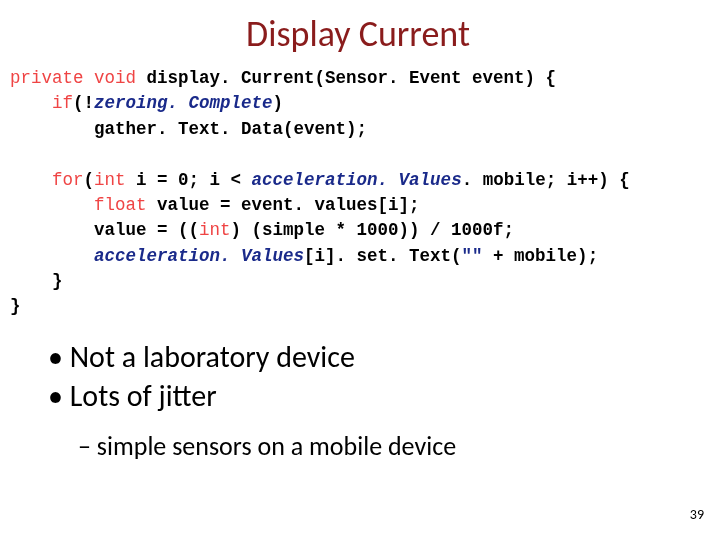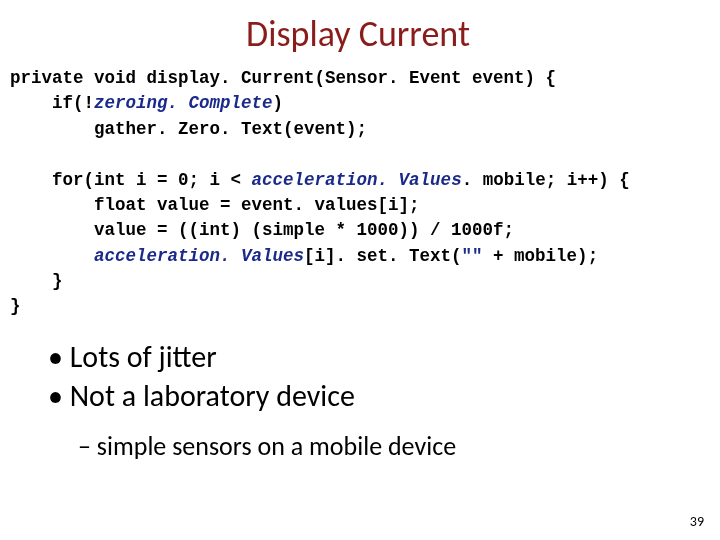--- a/index.html
+++ b/index.html
@@ -26,21 +26,21 @@
   }
   .code-block {
     font-family: Consolas, "Courier New", monospace;
     font-size: 17.5px;
     line-height: 1.45;
     white-space: pre;
     color: #000;
     margin-left: -10px;
     font-weight: bold;
   }
-  .kw { color: #000000; font-weight: bold; }
+  .kw { color: #ef4444; font-weight: normal; }
   .fld { color: #1a2a8a; font-style: italic; }
   .str { color: #1a2a8a; }
   .bullets {
     margin-top: 18px;
     font-size: 30px;
     color: #000;
   }
   .bullets .b1 {
     margin-left: 28px;
     margin-bottom: 2px;
@@ -52,42 +52,42 @@
     margin-left: 58px;
     font-size: 26px;
     margin-top: 16px;
   }
   .bullets .b2::before {
     content: "– ";
   }
   .pagenum {
     position: absolute;
     right: 16px;
-    bottom: 10px;
+    bottom: 17px;
     font-size: 14px;
     color: #000;
   }
 </style>
 </head>
 <body>
 
 <div class="slide">
   <h1 class="title">Display Current</h1>
 
   <div class="code-block"><span class="kw">private</span> <span class="kw">void</span><span> display. Current(Sensor. Event event) {</span>
 <span>    </span><span class="kw">if</span><span>(!</span><span class="fld">zeroing. Complete</span><span>)</span>
-<span>        gather. Zero. Text(event);</span>
+<span>        gather. Text. Data(event);</span>
 
 <span>    </span><span class="kw">for</span><span>(</span><span class="kw">int</span><span> i = 0; i &lt; </span><span class="fld">acceleration. Values</span><span>. mobile; i++) {</span>
 <span>        </span><span class="kw">float</span><span> value = event. values[i];</span>
 <span>        </span><span>value = ((</span><span class="kw">int</span><span>) (simple * 1000)) / 1000f;</span>
 <span>        </span><span class="fld">acceleration. Values</span><span>[i]. set. Text(</span><span class="str">""</span><span> + mobile);</span>
 <span>    }</span>
 <span>}</span></div>
 
   <div class="bullets">
+    <div class="b1">Not a laboratory device</div>
     <div class="b1">Lots of jitter</div>
-    <div class="b1">Not a laboratory device</div>
     <div class="b2">simple sensors on a mobile device</div>
   </div>
 
   <div class="pagenum">39</div>
 </div>
 
 </body></html>

